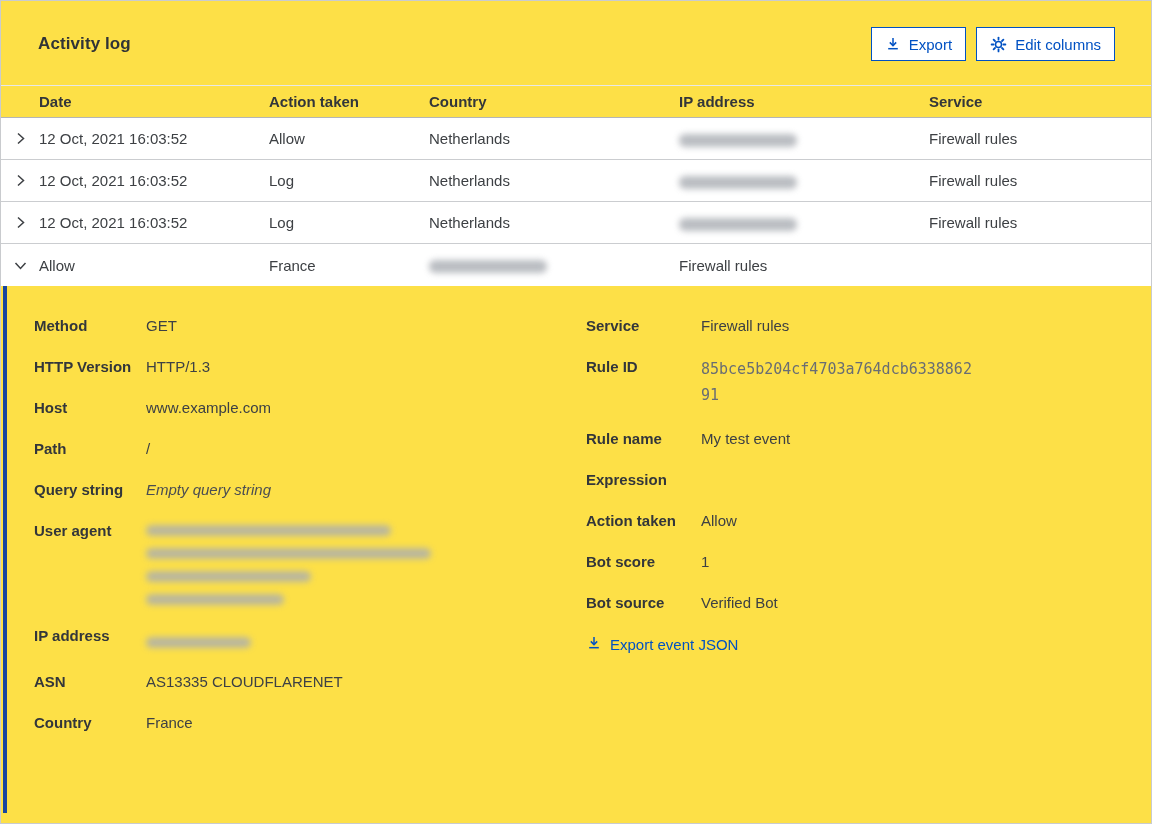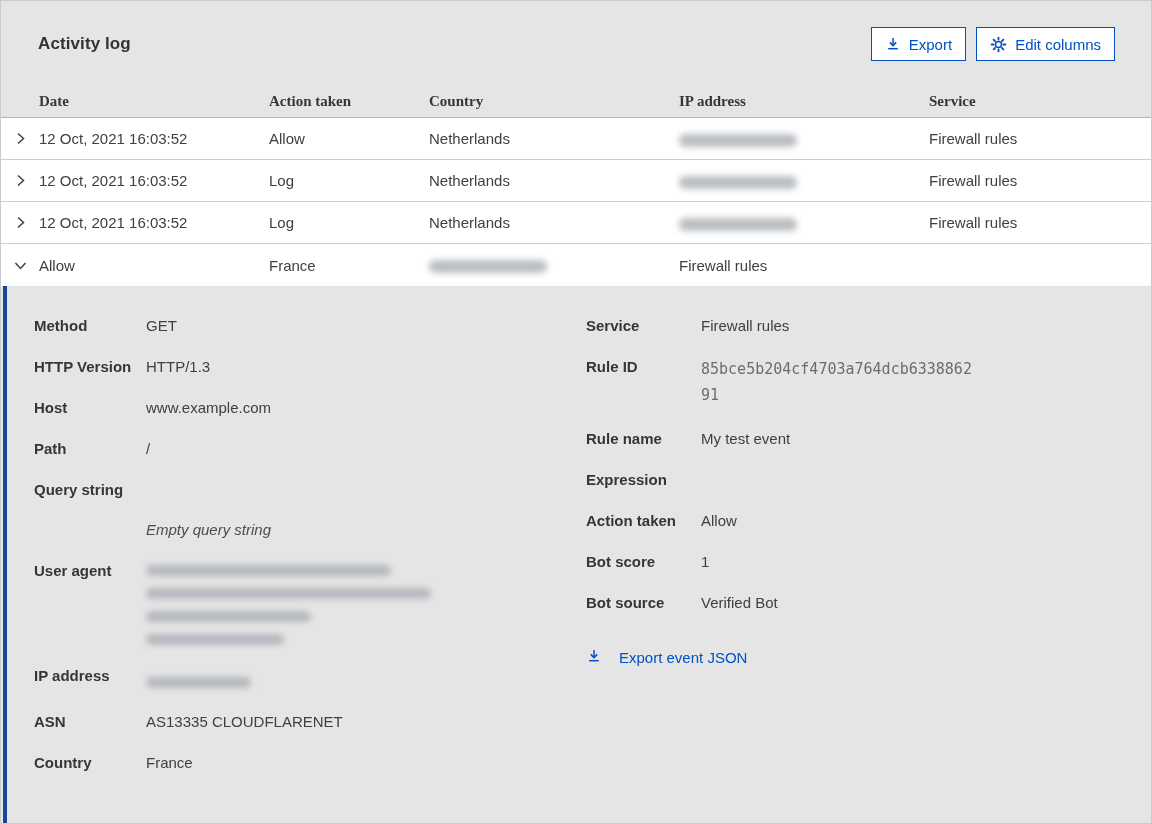--- a/index.html
+++ b/index.html
@@ -5,21 +5,21 @@
   * { box-sizing: border-box; margin: 0; padding: 0; }
   html,body { background:#fff; }
   body {
     font-family: "Liberation Sans", "DejaVu Sans", sans-serif;
     color:#3d4044;
     -webkit-font-smoothing: antialiased;
   }
   .page {
     width:1152px; height:824px;
     border:1px solid #c9cbce;
-    background:#e5e5e5;
+    background:#fde047;
     overflow:hidden;
     position:relative;
   }
 
   
   .titlebar {
     display:flex; justify-content:space-between; align-items:center;
     padding:26px 36px 0 37px;
   }
   .title { font-size:17px; font-weight:700; color:#303336; letter-spacing:.1px; }
@@ -37,21 +37,21 @@
   .grid {
     display:grid;
     grid-template-columns:38px 230px 160px 250px 250px 1fr;
     align-items:center;
   }
   .thead {
     margin-top:24px;
     border-top:1px solid #e7e8e9;
     border-bottom:1px solid #b3b5b8;
     height:33px;
-    font-weight:700; font-size:15px; color:#33363a;font-family:Liberation Serif, serif;
+    font-weight:700; font-size:15px; color:#33363a;
   }
   .trow {
     height:42px;
     border-bottom:1px solid #cbcdd0;
     font-size:15px; color:#3d4044;
     cursor:pointer; background:#fff;
   }
   .trow.expanded { border-bottom:none; }
   .chev { display:flex; justify-content:center; align-items:center; }
   .chev svg { display:block; }
@@ -81,26 +81,26 @@
     align-items:start;
   }
   .dcol-right .drow { grid-template-columns:115px 272px; }
   .dlabel { font-weight:700; color:#33363a; }
   .dval { color:#3d4044; }
   .mono {
     font-family:"DejaVu Sans Mono","Liberation Mono",monospace;
     font-size:15px; color:#696d73; line-height:26px;
     word-break:break-all;
   }
-  .italic { font-style:italic; color:#4a4d52;margin-top:40px; }
+  .italic { font-style:italic; color:#4a4d52; }
   .ua-stack { display:flex; flex-direction:column; gap:12px; padding-top:5px; }
   .json-link {
-    display:inline-flex; align-items:center; gap:17px;
+    display:inline-flex; align-items:center; gap:8px;
     color:#0051c3; font-size:15px; text-decoration:none; cursor:pointer;
-    margin-top:15px;
+    margin-top:2px;
   }
 </style>
 </head>
 <body>
 
 <div class="page">
 
   <div class="titlebar">
     <div class="title">Activity log</div>
     <div class="actions">

